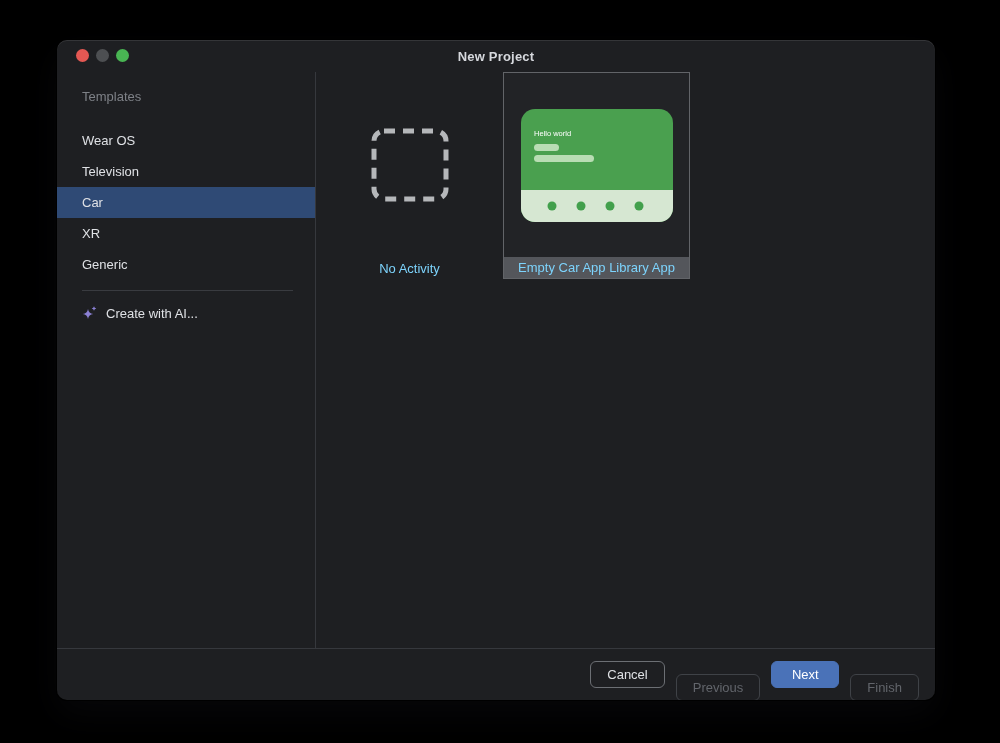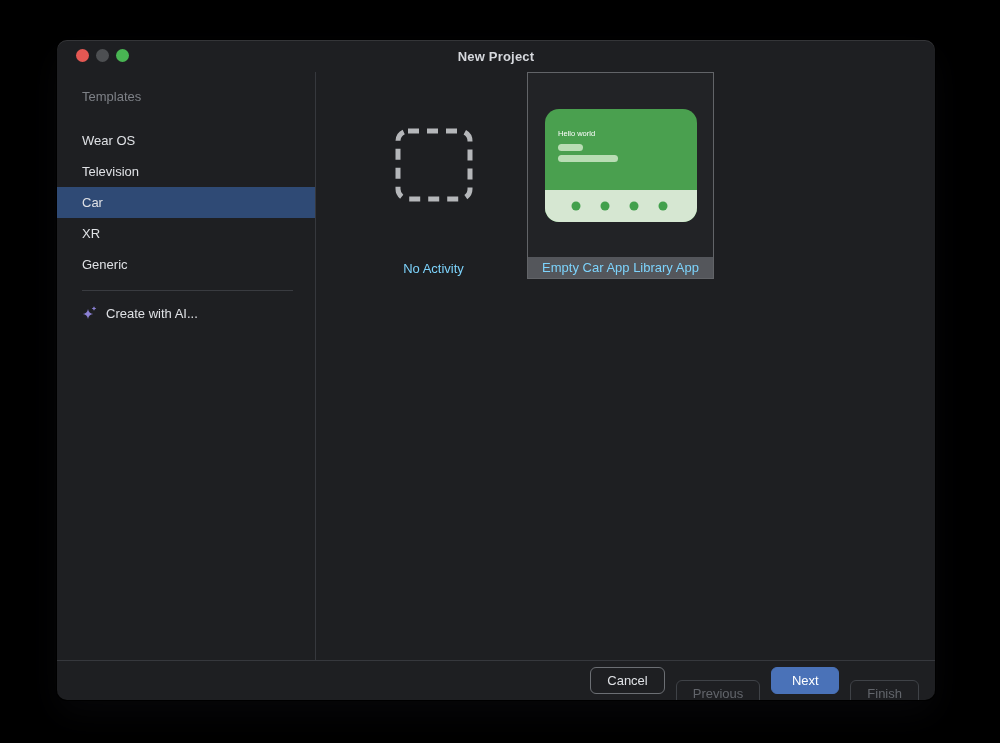--- a/index.html
+++ b/index.html
@@ -18,21 +18,21 @@
   .titlebar { height:32px; flex:0 0 auto; position:relative;
               display:flex; align-items:center; justify-content:center; }
   .traffic { position:absolute; left:19px; top:9px; display:flex; gap:7px; }
   .light { width:13px; height:13px; border-radius:50%; }
   .light.red   { background:#e45853; }
   .light.gray  { background:#4d4f52; }
   .light.green { background:#49b553; }
   .title { font-size:13px; font-weight:700; color:#d6d8dd; letter-spacing:.2px; }
 
   
-  .content { flex:1; display:flex; min-height:0;gap:24px; }
+  .content { flex:1; display:flex; min-height:0; }
   .sidebar { width:259px; flex:0 0 auto; border-right:1px solid #36383d;
              padding-top:17px; }
   .sidebar-header { padding-left:25px; font-size:13px; line-height:16px; color:#7e8187; }
   .sidebar-list { margin-top:20px; }
   .sidebar-item { height:31px; display:flex; align-items:center; padding-left:25px;
                   font-size:13px; color:#dfe1e5; cursor:default; }
   .sidebar-item.selected { background:#2f4a75; }
   .sidebar-divider { height:1px; background:#393b40; margin:10px 22px 0 25px; }
   .ai-item { margin-top:7px; height:31px; display:flex; align-items:center;
              gap:8px; padding-left:24px; font-size:13px; color:#dfe1e5; }
@@ -44,21 +44,21 @@
   .tile { width:187px; height:207px; display:flex; flex-direction:column;
           align-items:center; }
   .tile.selected { border:1px solid #626468; background:#222326; }
   .tile-graphic { flex:1; width:100%; display:flex; align-items:center; justify-content:center; }
   .tile-label { height:21px; line-height:21px; width:100%; text-align:center;
                 font-size:13px; color:#7dd3fc; white-space:nowrap; }
   .tile.selected .tile-label { background:#54565b; }
   svg text { font-family:"Liberation Sans", sans-serif; }
 
   
-  .footer { flex:0 0 auto; height:40px; border-top:1px solid #36383d;
+  .footer { flex:0 0 auto; height:52px; border-top:1px solid #36383d;
             display:flex; align-items:center; justify-content:flex-end;
             gap:11px; padding-right:16px; }
   .btn { height:27px; min-width:68px; padding:0 16px; border-radius:6px;
          font-size:13px; display:flex; align-items:center; justify-content:center;
          background:transparent; }
   .btn.secondary { border:1px solid #6c6f74; color:#dfe1e5; }
   .btn.disabled  { border:1px solid #3f4247; color:#62656b;margin-top:26px; }
   .btn.primary   { border:1px solid #4a72b8; background:#4a72b8; color:#ffffff; }
 </style>
 </head>

